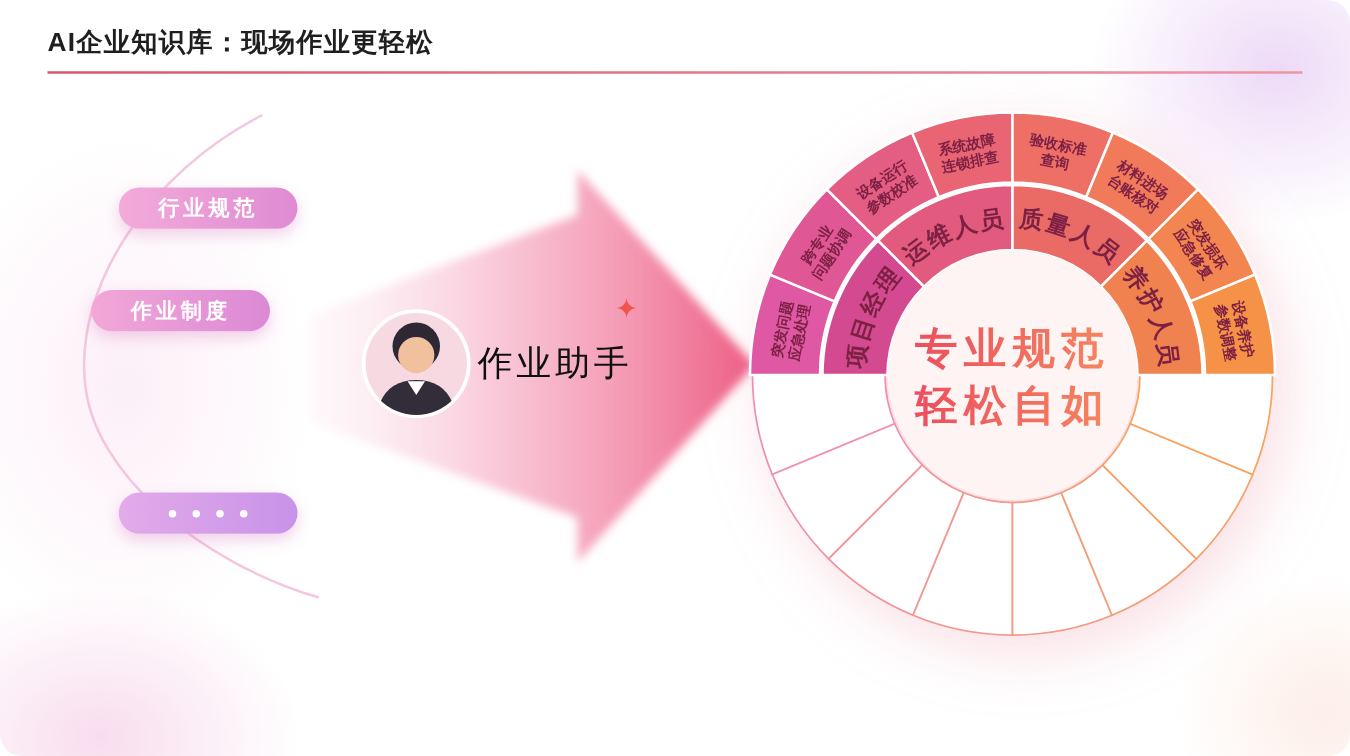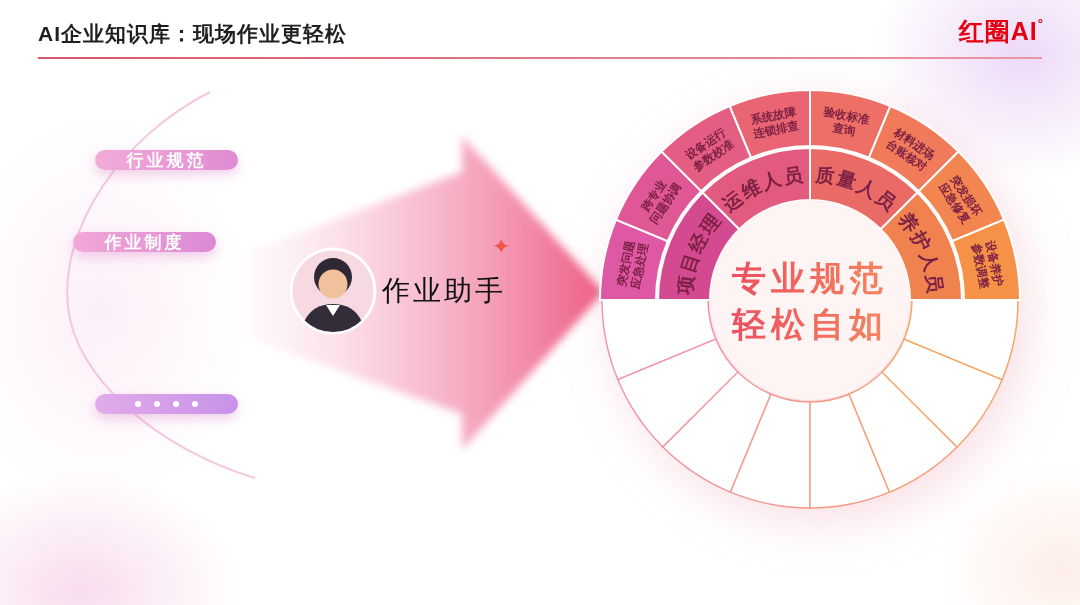--- a/index.html
+++ b/index.html
@@ -1,33 +1,33 @@
 <!DOCTYPE html>
 <html><head>
 <meta charset="utf-8">
 <style>
   *{margin:0;padding:0;box-sizing:border-box;}
   html,body{width:1080px;height:605px;}
   body{font-family:"Liberation Sans","DejaVu Sans",sans-serif;background:#ffffff;position:relative;overflow:hidden;}
-  .slide{position:absolute;inset:0;background:#ffffff;overflow:hidden;}
+  .slide{position:absolute;inset:0;background:#ffffff;overflow:hidden;border-radius:18px;}
 
   .bg-blob{position:absolute;border-radius:50%;pointer-events:none;}
   .blob-tr{left:872px;top:-70px;width:300px;height:250px;background:radial-gradient(closest-side,rgba(223,186,240,.55),rgba(223,186,240,0));}
   .blob-bl{left:-80px;top:470px;width:320px;height:240px;background:radial-gradient(closest-side,rgba(244,197,226,.6),rgba(244,197,226,0));}
   .blob-left{left:-50px;top:110px;width:300px;height:400px;background:radial-gradient(closest-side,rgba(248,214,236,.38),rgba(248,214,236,0));}
   .blob-br{left:940px;top:460px;width:240px;height:220px;background:radial-gradient(closest-side,rgba(250,212,196,.4),rgba(250,212,196,0));}
 
   .title{position:absolute;left:38px;top:20px;font-size:21px;font-weight:700;color:#1f1f1f;letter-spacing:1px;}
   .logo{position:absolute;right:36px;top:15px;font-size:25px;font-weight:800;color:#e60012;letter-spacing:1px;}
   .logo-mark{font-size:13px;vertical-align:12px;font-weight:800;}
   .title-underline{position:absolute;left:38px;right:38px;top:57px;height:2px;background:linear-gradient(90deg,#d8566a,#ea98a3);}
 
   .pill-arc{position:absolute;left:40px;top:78px;width:260px;height:420px;overflow:visible;}
 
-  .pill{position:absolute;width:143px;height:20px;border-radius:19px;display:flex;align-items:center;justify-content:center;color:#ffffff;font-size:17px;font-weight:700;letter-spacing:3px;box-shadow:0 5px 12px rgba(214,122,196,.35);cursor:pointer;}
+  .pill{position:absolute;width:143px;height:33px;border-radius:19px;display:flex;align-items:center;justify-content:center;color:#ffffff;font-size:17px;font-weight:700;letter-spacing:3px;box-shadow:0 5px 12px rgba(214,122,196,.35);cursor:pointer;}
   .pill-1{left:95px;top:150px;background:linear-gradient(90deg,#f3abd9,#df8bd3);}
   .pill-2{left:73px;top:232px;background:linear-gradient(90deg,#f2a7d7,#dc89d5);}
   .pill-3{left:73px;top:312px;background:linear-gradient(90deg,#efa4da,#d689da);}
   .pill-4{left:95px;top:394px;background:linear-gradient(90deg,#e2abe9,#c892e9);gap:13px;}
   .dot{width:6px;height:6px;border-radius:50%;background:#ffffff;display:inline-block;}
 
   .arrow{position:absolute;left:225px;top:122px;overflow:visible;}
   .avatar{position:absolute;left:288px;top:246px;}
   .assistant-label{position:absolute;left:382px;top:272px;font-size:28px;font-weight:400;color:#101010;letter-spacing:3px;}
   .sparkle{position:absolute;left:492px;top:234px;font-size:22px;color:#f0544a;}
@@ -39,21 +39,20 @@
 <body>
 
 <div class="slide">
 
   <div class="bg-blob blob-tr"></div>
   <div class="bg-blob blob-bl"></div>
   <div class="bg-blob blob-left"></div>
   <div class="bg-blob blob-br"></div>
 
   <h1 class="title">AI企业知识库：现场作业更轻松</h1>
-  <div class="logo" style="color: rgb(230, 0, 18);"><span>红圈AI</span><span class="logo-mark">°</span></div>
   <div class="title-underline"></div>
 
   <svg class="pill-arc" viewBox="0 0 260 420">
     <path d="M 170 14 C 80 60 20 150 28 228 C 34 300 120 372 215 400" fill="none" stroke="#f3bcd9" stroke-width="2" opacity="0.85"></path>
   </svg>
 
   <div class="pill pill-1">
     <span>行业规范</span>
   </div>
   <div class="pill pill-2">

